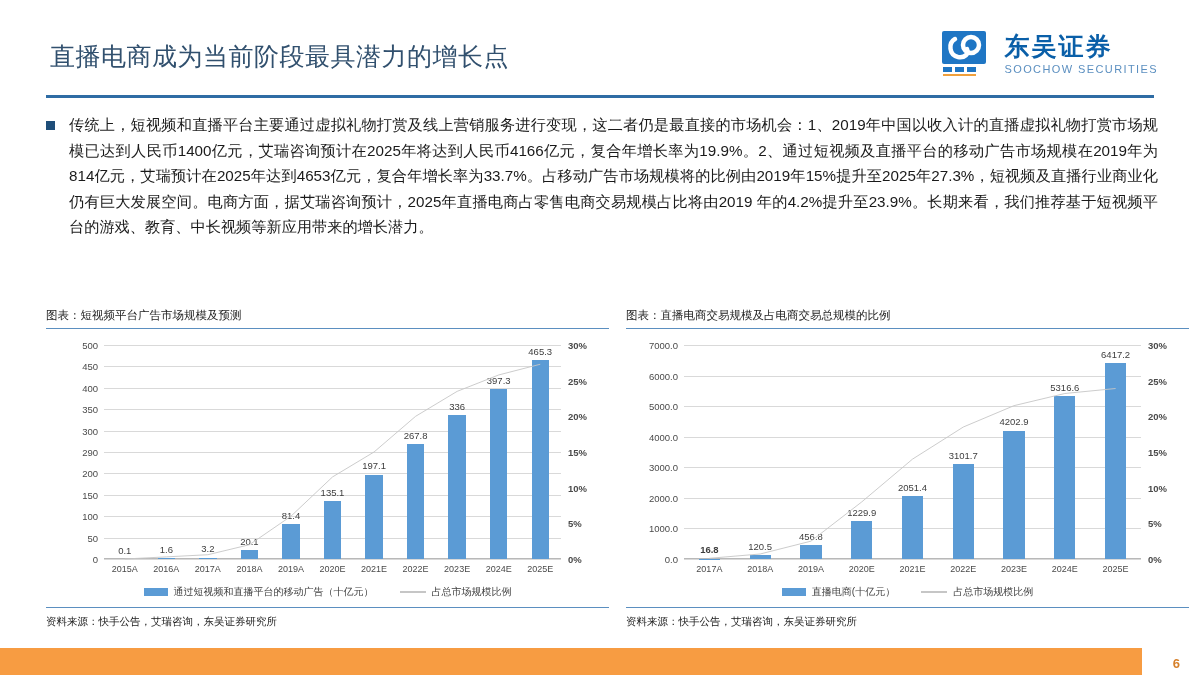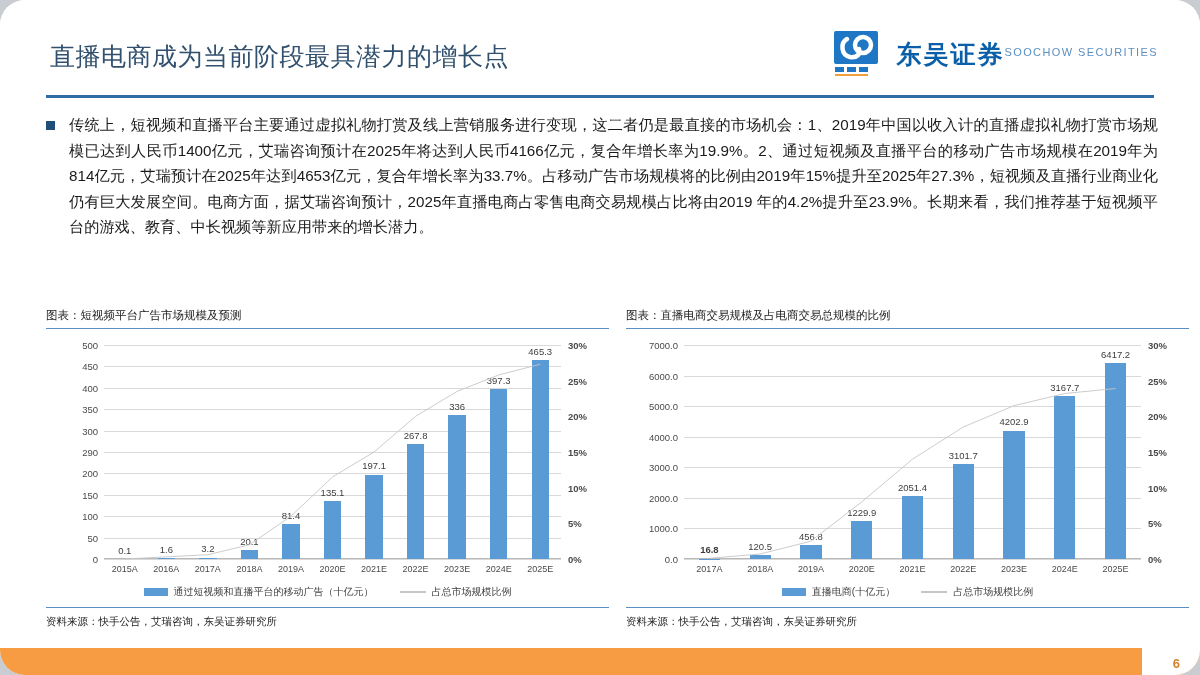--- a/index.html
+++ b/index.html
@@ -1,27 +1,27 @@
 <!DOCTYPE html>
 <html><head>
 <meta charset="utf-8">
 <style>
   html,body{margin:0;padding:0;background:#c9ccd1;}
   body{font-family:"Liberation Sans","DejaVu Sans",sans-serif;}
-  .slide{position:relative;width:1200px;height:675px;background:#ffffff;overflow:hidden;border-radius:25px;}
+  .slide{position:relative;width:1200px;height:675px;background:#ffffff;overflow:hidden;}
 
   
   .hdr{position:absolute;left:0;top:0;width:1200px;height:97px;background:#ffffff;}
   .hdr-title{position:absolute;left:50px;top:40px;font-size:25px;color:#31506e;letter-spacing:.5px;white-space:nowrap;}
   .hdr-rule{position:absolute;left:46px;top:95px;width:1108px;height:3px;background:#2e6ca4;}
 
   
   .logo{position:absolute;right:42px;top:30px;display:flex;align-items:center;gap:9px;}
   .logo-mark{width:54px;height:48px;position:relative;}
-  .logo-txt{display:flex;flex-direction:row;line-height:1;}
+  .logo-txt{display:flex;flex-direction:column;line-height:1;}
   .logo-cn{font-size:25px;font-weight:bold;color:#0a5fa8;letter-spacing:2px;}
   .logo-en{font-size:11px;color:#5b8fc0;letter-spacing:1.4px;margin-top:5px;}
 
   
   .para-wrap{position:absolute;left:46px;top:112px;width:1112px;display:flex;}
   .bullet{width:9px;height:9px;background:#1f4e79;margin-top:9px;flex:0 0 9px;}
   .para{margin-left:14px;font-size:15.2px;line-height:25.5px;color:#1a1a1a;text-align:justify;}
 
   
   .panel{position:absolute;top:308px;width:563px;height:360px;}
@@ -217,21 +217,21 @@
           <div class="bar" style="left: 47.6667%; width: 4.66667%; height: 29.3057%; background: rgb(91, 155, 213);"></div>
           <div class="blabel" style="left: 50%; top: 69.1943%;">2051.4</div>
           <div class="xlabel" style="left: 50%;">2021E</div>
           <div class="bar" style="left: 58.7778%; width: 4.66667%; height: 44.31%; background: rgb(91, 155, 213);"></div>
           <div class="blabel" style="left: 61.1111%; top: 54.19%;">3101.7</div>
           <div class="xlabel" style="left: 61.1111%;">2022E</div>
           <div class="bar" style="left: 69.8889%; width: 4.66667%; height: 60.0414%; background: rgb(91, 155, 213);"></div>
           <div class="blabel" style="left: 72.2222%; top: 38.4586%;">4202.9</div>
           <div class="xlabel" style="left: 72.2222%;">2023E</div>
           <div class="bar" style="left: 81%; width: 4.66667%; height: 75.9514%; background: rgb(91, 155, 213);"></div>
-          <div class="blabel" style="left: 83.3333%; top: 22.5486%;">3167.7</div>
+          <div class="blabel" style="left: 83.3333%; top: 22.5486%;">5316.6</div>
           <div class="xlabel" style="left: 83.3333%;">2024E</div>
           <div class="bar" style="left: 92.1111%; width: 4.66667%; height: 91.6743%; background: rgb(91, 155, 213);"></div>
           <div class="blabel" style="left: 94.4444%; top: 6.82571%;">6417.2</div>
           <div class="xlabel" style="left: 94.4444%;">2025E</div>
           <svg class="lineSvg" viewBox="0 0 100 100" preserveAspectRatio="none">
             <polyline points="5.555555555555555,99.66666666666667 16.666666666666664,97.66666666666667 27.77777777777778,91.66666666666667 38.888888888888886,73.33333333333333 50,53.333333333333336 61.11111111111111,38.33333333333333 72.22222222222221,28.33333333333333 83.33333333333333,22.66666666666667 94.44444444444444,20.333333333333343" fill="none" stroke="#c6c6c6" stroke-width="0.9" vector-effect="non-scaling-stroke"></polyline>
           </svg>
         </div>
       <div class="legend" id="legend1">
           <div class="lg">

